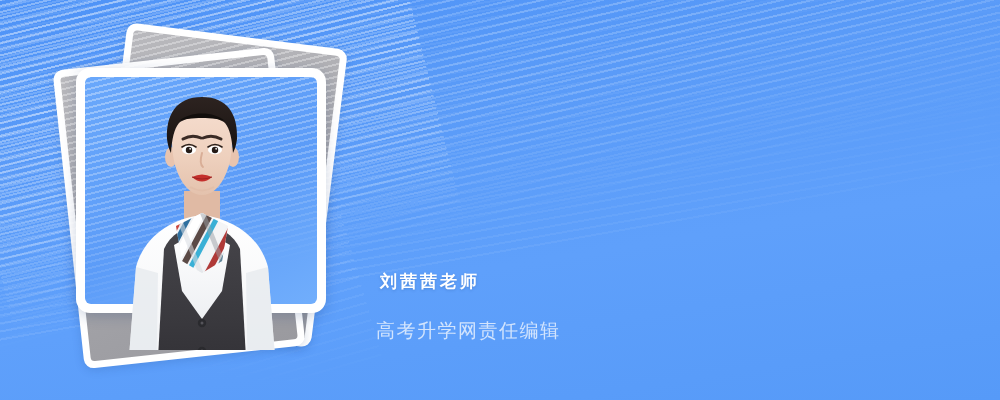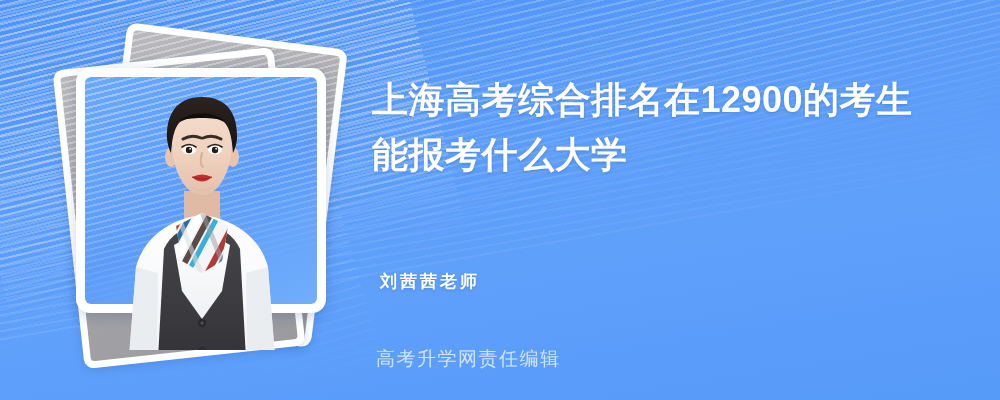--- a/index.html
+++ b/index.html
@@ -181,21 +181,20 @@
     letter-spacing:3px;
     text-shadow:0 1px 3px rgba(28,72,140,.28);
   }
   #author-role{
     position:absolute;
     left:4px; top:318px;
     color:#d2e4fd;
     font-size:19px;
     font-weight:normal;
     letter-spacing:1.5px;
-    margin-top:28px;
   }
 </style>
 </head>
 <body>
 
 <div id="banner">
 
   <div class="sweep" id="sweep-main"></div>
   <div class="sweep" id="sweep-secondary"></div>
   <div class="sweep" id="sweep-left"></div>
@@ -320,21 +319,17 @@
 
             <path d="M86 92 q12 7 24 0" stroke="#e0bba5" stroke-width="2" fill="none" opacity=".6"></path>
           </svg>
         </div>
       </div>
     </div>
 
   </div>
 
   <div id="text-block">
-    <div id="headline">
-      <span class="hl-line">上海高考综合排名在12900的考生</span>
-      <span class="hl-line">能报考什么大学</span>
-    </div>
     <div id="author-name">刘茜茜老师</div>
     <div id="author-role">高考升学网责任编辑</div>
   </div>
 
 </div>
 
 </body></html>

